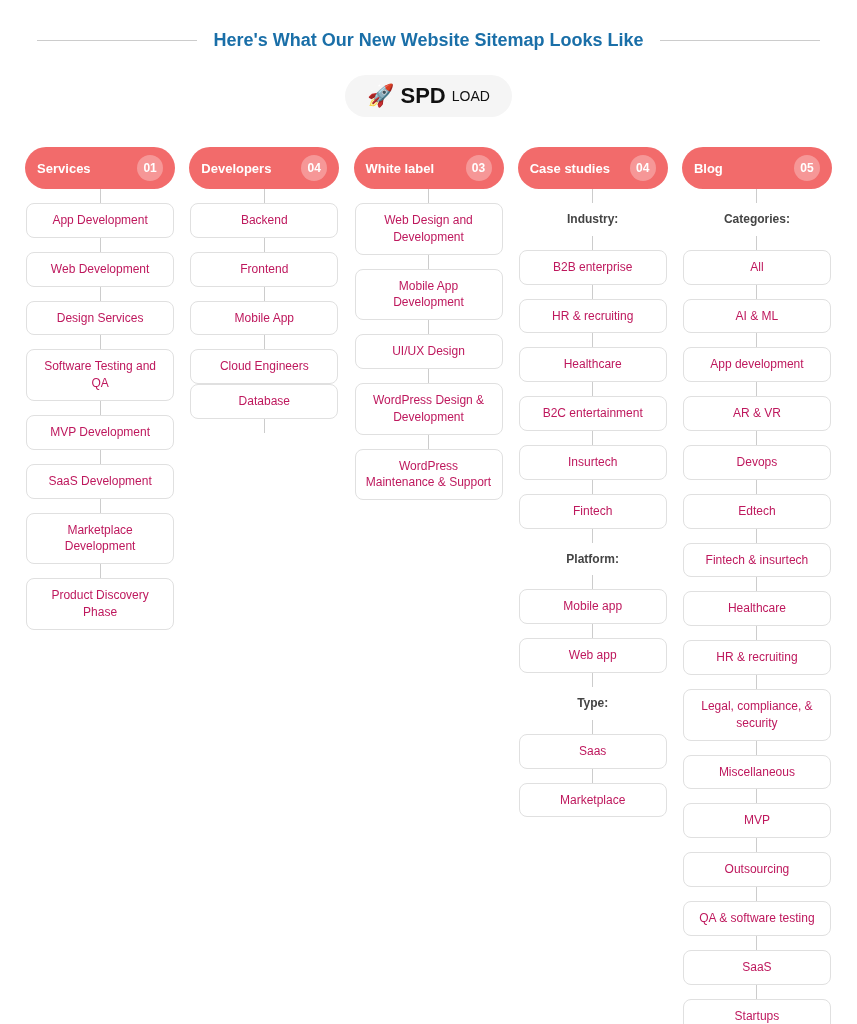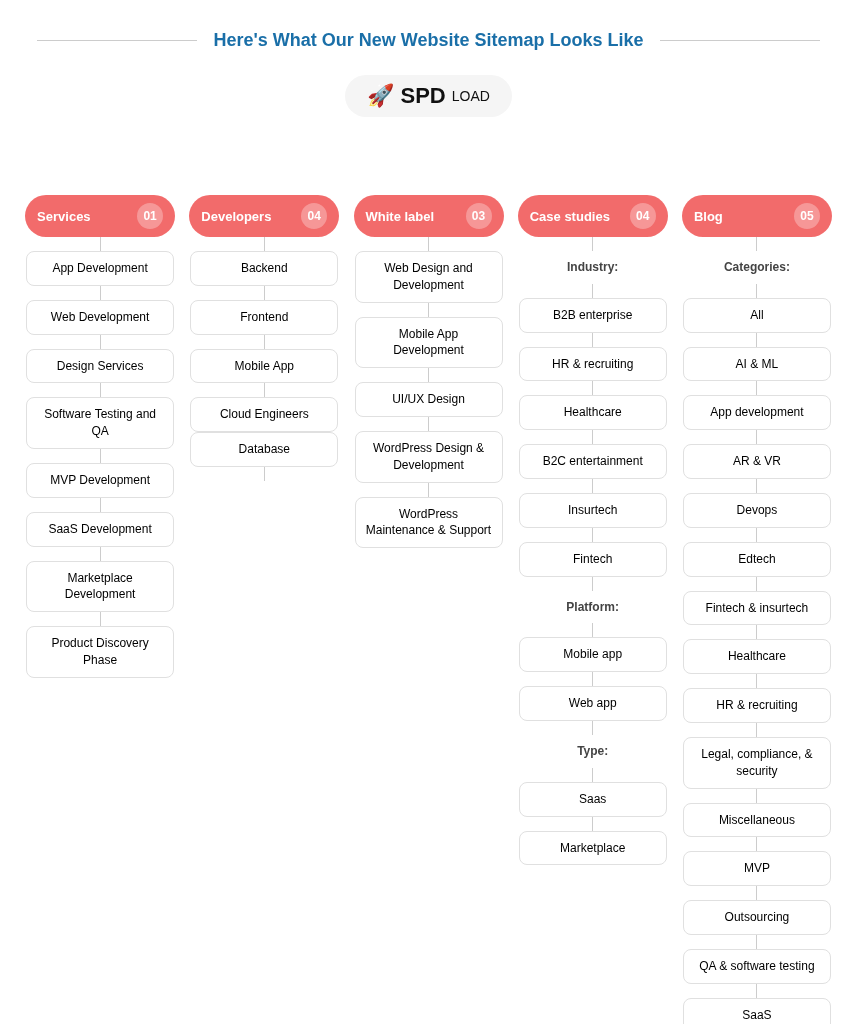--- a/index.html
+++ b/index.html
@@ -92,21 +92,20 @@
       align-items: center;
       justify-content: space-between;
       border-radius: 30px;
       padding: 8px 12px;
       font-size: 13px;
       font-weight: 700;
       color: #fff;
       width: 150px;
       margin-bottom: 0;
       position: relative;
-      margin-top: 48px;
     }
     .badge.coral { background: #f26b6b; }
     .badge-label { flex: 1; text-align: left; }
     .badge-num {
       background: rgba(255,255,255,0.3);
       border-radius: 50%;
       width: 26px;
       height: 26px;
       display: flex;
       align-items: center;
@@ -122,21 +121,21 @@
       flex-shrink: 0;
     }
     .v-short { height: 14px; }
 
     
     .node {
       border: 1.5px solid #e0e0e0;
       border-radius: 8px;
       padding: 8px 10px;
       font-size: 12px;
-      color: #000000;
+      color: #be185d;
       text-align: center;
       width: 148px;
       background: #fff;
       line-height: 1.4;
     }
 
     
     .col-items {
       display: flex;
       flex-direction: column;

